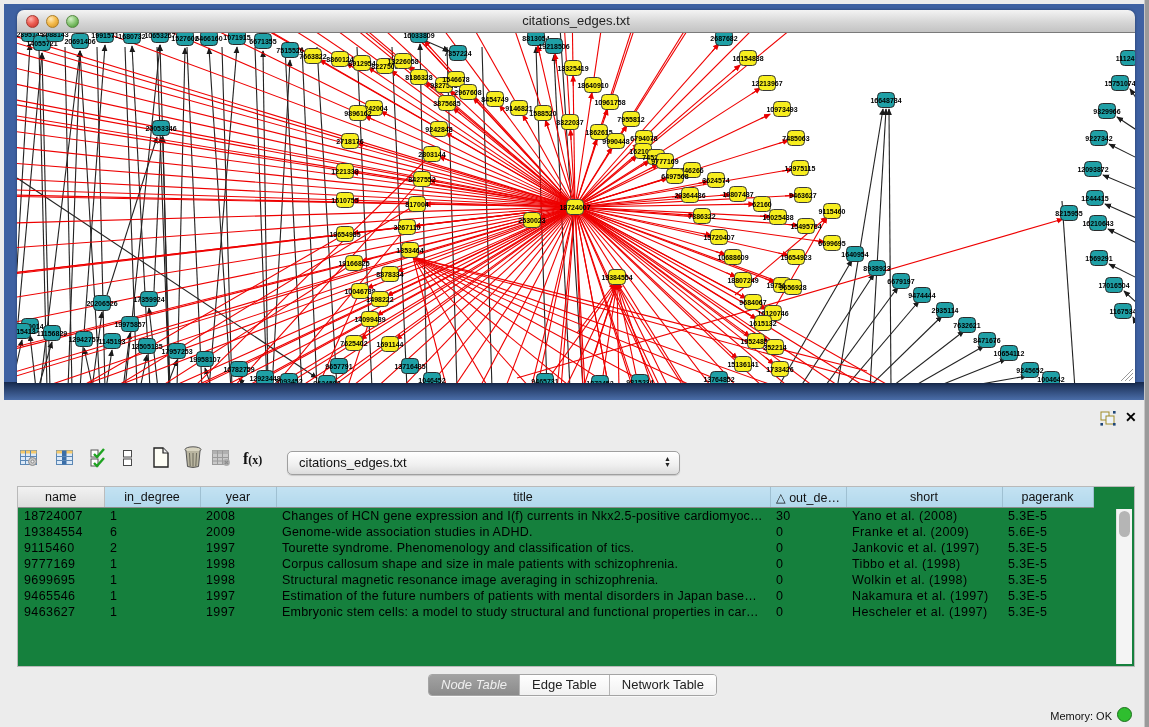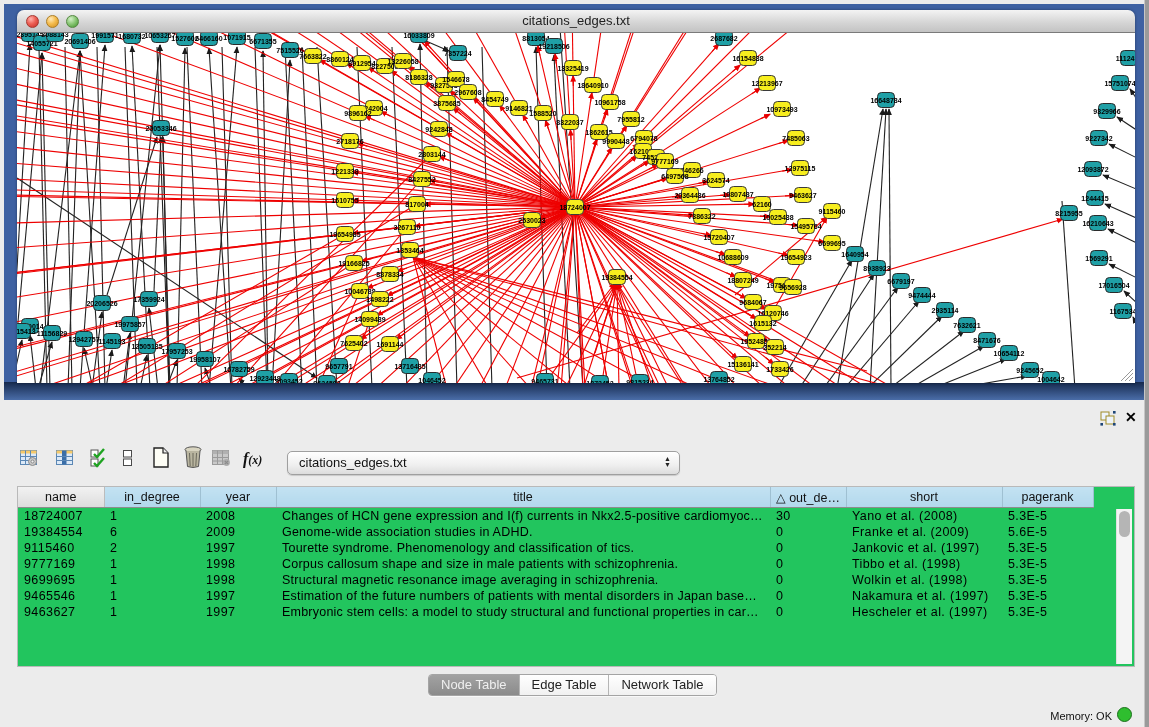--- a/index.html
+++ b/index.html
@@ -26,38 +26,38 @@
 .tp-head .t{position:absolute;left:10px;top:6px;font-size:12px;color:#111;}
 .tp-body{position:absolute;left:0;top:432px;width:1143px;height:295px;background:#ececec;}
 .ticon{position:absolute;top:0;}
 .combo{position:absolute;left:287px;top:451px;width:391px;height:22px;
   border:1px solid #9f9f9f;border-radius:5px;
   background:linear-gradient(#ffffff,#efefef 60%,#dcdcdc);
   box-shadow:0 1px 1px rgba(0,0,0,.15);}
 .combo .txt{position:absolute;left:11px;top:3px;font-size:13px;color:#111;}
 .combo .arr{position:absolute;right:8px;top:4px;font-size:7px;color:#222;line-height:6px;}
 .tablewrap{position:absolute;left:17px;top:486px;width:1118px;height:181px;
-  background:#22c55e;border:1px solid #b9b9b9;box-sizing:border-box;}
+  background:#15803d;border:1px solid #b9b9b9;box-sizing:border-box;}
 table.dt{border-collapse:collapse;table-layout:fixed;font-size:13px;width:1075px;}
 table.dt th{height:20px;background:linear-gradient(#c3e2f2,#b2d8ec);
   font-weight:normal;font-size:12.5px;color:#111;
   border-right:1px solid #9fc0d2;border-bottom:1px solid #8c8c8c;padding:0;}
 table.dt th.first{background:linear-gradient(#f2f2f2,#dddddd);border-right:1px solid #bcbcbc;}
 table.dt td{height:16px;padding:0 0 0 6px;color:#000;white-space:nowrap;overflow:hidden;
   letter-spacing:.4px;font-size:12.5px;}
 table.dt td.c3{letter-spacing:.22px;}
 .vscroll{position:absolute;right:2px;top:22px;bottom:2px;width:15px;background:#f4f4f4;
   border-left:1px solid #e0e0e0;}
 .vscroll .thumb{position:absolute;left:2px;top:2px;width:11px;height:26px;border-radius:6px;
   background:#b5b5b5;}
 .seg{position:absolute;left:428px;top:674px;height:20px;display:flex;
   border:1px solid #a4a4a4;border-radius:4px;overflow:hidden;
   box-shadow:0 1px 0 rgba(255,255,255,.7);}
 .seg div{font-size:13px;line-height:20px;padding:0 12px;background:linear-gradient(#ffffff,#f1f1f1);color:#222;border-left:1px solid #b5b5b5;}
-.seg div.sel{background:linear-gradient(#a2a2a2,#8b8b8b);color:#efefef;border-left:none;}
+.seg div.sel{background:linear-gradient(#a2a2a2,#8b8b8b);color:#efefef;border-left:none;font-style:italic;}
 .status{position:absolute;right:17px;bottom:5px;font-size:11px;color:#111;}
 .status .dot{display:inline-block;width:13px;height:13px;border-radius:50%;
   background:#2fbe2f;border:1px solid #1c701c;vertical-align:-2px;margin-left:5px;}
 .rightedge{position:absolute;right:0;top:0;width:4px;height:727px;background:#9a9a9a;border-left:1px solid #c6c6c6;}
 .fdicon{position:absolute;left:1100px;top:410px;width:17px;height:16px;}
 .xicon{position:absolute;left:1125px;top:409px;font-size:14px;font-weight:bold;color:#000;}
 </style>
 </head>
 <body>
 <div class="blueframe">
@@ -740,21 +740,21 @@
 <svg class="ticon" style="left:212px;top:449px" width="19" height="18" viewBox="0 0 19 18">
   <rect x="0.5" y="1.5" width="16" height="14" fill="#c9c9c9" stroke="#9a9a9a"></rect>
   <rect x="0.5" y="1.5" width="16" height="3.5" fill="#b1b1b1"></rect>
   <line x1="5.5" y1="1.5" x2="5.5" y2="15.5" stroke="#9a9a9a"></line>
   <line x1="10.5" y1="1.5" x2="10.5" y2="15.5" stroke="#9a9a9a"></line>
   <line x1="0.5" y1="8.5" x2="16.5" y2="8.5" stroke="#9a9a9a"></line>
   <line x1="0.5" y1="12" x2="16.5" y2="12" stroke="#9a9a9a"></line>
   <circle cx="14.5" cy="13.5" r="3.4" fill="#adadad"></circle>
   <path d="M12.8 11.8 L16.2 15.2 M16.2 11.8 L12.8 15.2" stroke="#8b8b8b" stroke-width="1.2"></path>
 </svg>
-<div class="ticon" style="left:243px;top:450px;font-family:'Liberation Serif',serif;font-style:italic;font-weight:bold;font-size:16px;color:#111;">f<span style="font-size:12px;">(x)</span></div>
+<div class="ticon" style="left:243px;top:450px;font-family:'Liberation Serif',serif;font-weight:bold;font-size:16px;color:#111;">f<span style="font-size:12px;">(x)</span></div>
 
 <div class="combo">
     <span class="txt">citations_edges.txt</span>
   <div class="arr">▲<br>▼</div>
   </div>
 
 <div class="tablewrap">
   <table class="dt">
   <colgroup>
     <col style="width:86px">

